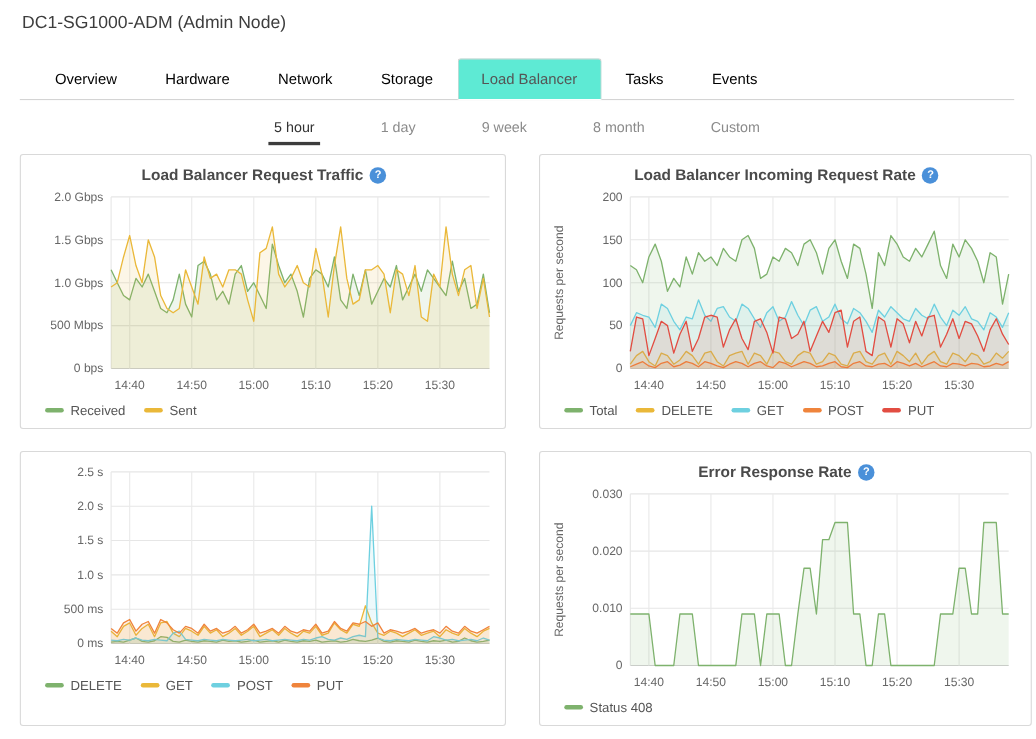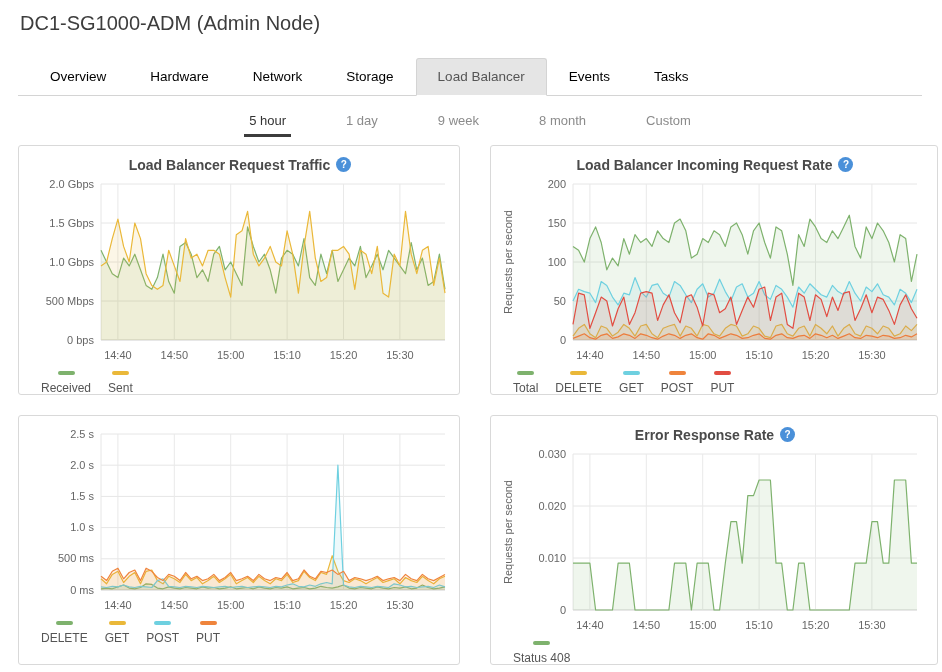--- a/index.html
+++ b/index.html
@@ -5,37 +5,37 @@
   * { box-sizing: border-box; }
   html,body { margin:0; padding:0; background:#fff; }
   body {
     font-family: "Liberation Sans", sans-serif;
     color:#333;
     width:942px; height:672px;
     padding:8px 20px 10px 18px;
     overflow:hidden;
   }
   .page-title {
-    font-size:20px; font-weight:400; color:#3d3d3d;
+    font-size:16px; font-weight:400; color:#3d3d3d;
     margin:4px 0 0 2px;
   }
   
   .tabs {
     display:flex; align-items:flex-end;
     border-bottom:1px solid #d4d4d4;
     margin-top:23px; padding-left:10px;
   }
   .tab {
     font-size:13.5px; color:#000000; cursor:pointer;
     padding:10px 21px 11px;
     border:1px solid transparent;
     margin-bottom:-1px; white-space:nowrap;
   }
   .tab.active {
-    color:#555; background:#e5e5e5;
+    color:#555; background:#5eead4;
     border-color:#d4d4d4 #d4d4d4 #fff #d4d4d4;
     border-radius:3px 3px 0 0;
   }
   
   .time-ranges {
     display:flex; justify-content:center; gap:50px;
     margin:15px 0 8px; font-size:13px; color:#8b8b8b;
   }
   .time-range { cursor:pointer; padding:2px 5px 6px; border-bottom:3px solid transparent; }
   .time-range.active { color:#333; border-bottom-color:#3c3c3c; }
@@ -56,37 +56,37 @@
     line-height:15px; text-align:center; margin-left:6px;
     vertical-align:2px; cursor:pointer;
   }
   .chart-mount { height:192px; margin-top:2px; }
   svg text { font-family:"Liberation Sans", sans-serif; font-size:11px; fill:#666; }
   
   .legend {
     display:flex; align-items:center; gap:17px;
     padding:3px 0 0 14px; font-size:12px; color:#555;
   }
-  .legend-item { display:flex; align-items:center; gap:6px;flex-direction:column; }
+  .legend-item { display:flex; align-items:center; gap:6px; }
   .legend-swatch { width:17px; height:4px; border-radius:2px; display:inline-block; }
 </style>
 </head>
 <body>
 
 <div class="page">
   <h1 class="page-title">DC1-SG1000-ADM (Admin Node)</h1>
 
   <div class="tabs">
     <div class="tab">Overview</div>
     <div class="tab">Hardware</div>
     <div class="tab">Network</div>
     <div class="tab">Storage</div>
     <div class="tab active">Load Balancer</div>
+    <div class="tab">Tasks</div>
     <div class="tab">Events</div>
-    <div class="tab">Tasks</div>
   </div>
 
   <div class="time-ranges">
     <div class="time-range active">5 hour</div>
     <div class="time-range">1 day</div>
     <div class="time-range">9 week</div>
     <div class="time-range">8 month</div>
     <div class="time-range">Custom</div>
   </div>
 

